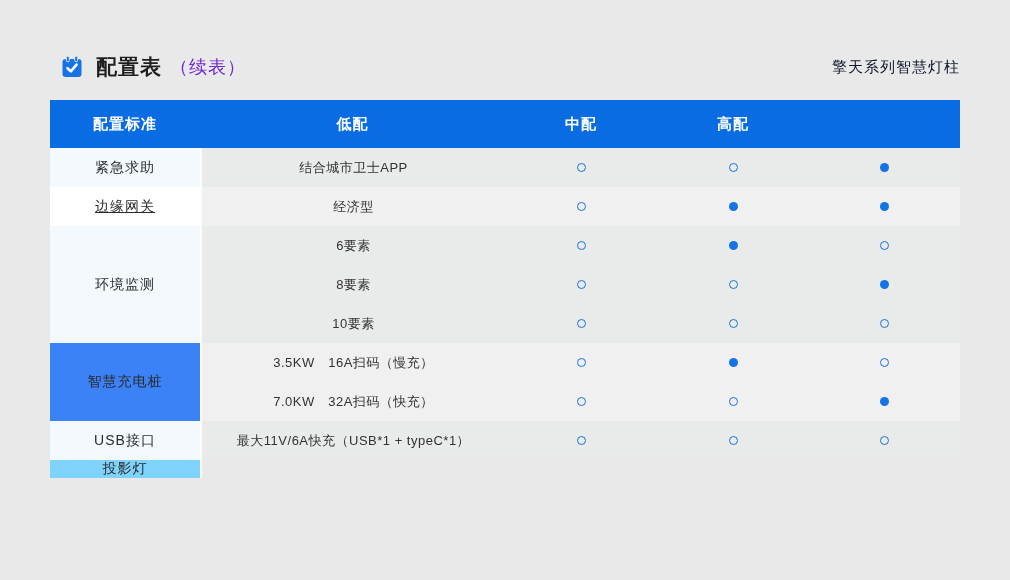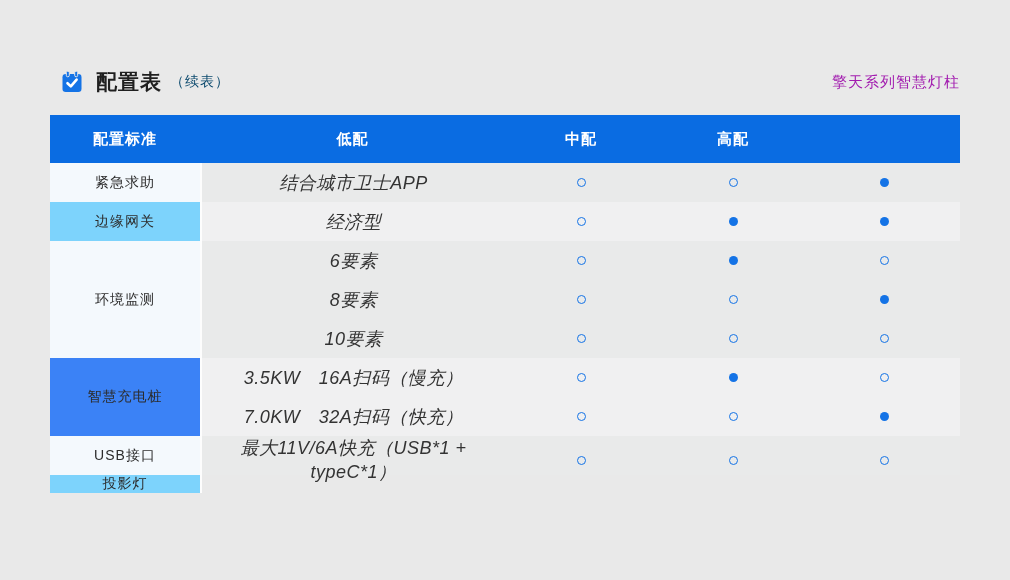--- a/index.html
+++ b/index.html
@@ -2,28 +2,28 @@
 <html><head>
 <meta charset="utf-8">
 <style>
   * { margin: 0; padding: 0; box-sizing: border-box; }
   html, body {
     width: 1010px; height: 580px;
     background: #e9e9e9;
     font-family: "Liberation Sans", "DejaVu Sans", sans-serif;
     overflow: hidden;
   }
-  .wrap { width: 910px; margin: 15px auto; padding-top: 50px; }
+  .wrap { width: 910px; margin: 0 auto; padding-top: 50px; }
 
   
   .titlebar { display: flex; align-items: center; height: 34px; padding-left: 10px; }
   .cal-icon { width: 24px; height: 24px; margin-right: 12px; flex: 0 0 auto; }
   .page-title { font-size: 21px; font-weight: bold; color: #1f1f1f; letter-spacing: 1px; }
-  .page-sub { font-size: 14px; color: #0c4a6e; margin-left: 8px; letter-spacing: 1px; }
-  .product { margin-left: auto; font-size: 15px; color: #a21caf; letter-spacing: 1px; text-align: center; }
+  .page-sub { font-size: 18px; color: #6d28d9; margin-left: 8px; letter-spacing: 1px; }
+  .product { margin-left: auto; font-size: 15px; color: #0f172a; letter-spacing: 1px; text-align: center; }
 
   
   .table { margin-top: 16px; width: 910px; }
   .thead {
     display: grid;
     grid-template-columns: 150px 305px 152px 152px 151px;
     height: 48px; align-items: center;
     color: #fff; font-size: 15px; font-weight: bold;
     text-align: center; letter-spacing: 1px;
   }
@@ -36,21 +36,21 @@
   }
   .gap { width: 2px; flex: 0 0 auto; background: #fdfdfd; }
   .rows { flex: 1 1 auto; }
   .rows.dark  { background: #e9eaea; }
   .rows.light { background: #f0f0f1; }
   .row {
     display: grid;
     grid-template-columns: 303px 152px 152px 151px;
     height: 39px; align-items: center; text-align: center;
   }
-  .opt { font-size: 18px; color: #333; letter-spacing: 0.5px; font-style: italic; }
+  .opt { font-size: 13px; color: #333; letter-spacing: 0.5px; }
   .markcell { display: flex; align-items: center; justify-content: center; }
   .mark {
     width: 9px; height: 9px; border-radius: 50%;
     display: inline-block;
   }
   .mark.hollow { border: 1.5px solid #1473e6; background: transparent; }
   .mark.filled { background: #1473e6; }
 </style>
 </head>
 <body>
@@ -93,21 +93,21 @@
                 <span class="mark hollow"></span>
               </div>
             <div class="markcell">
                 <span class="mark filled"></span>
               </div>
           </div>
         </div>
       </div>
 
       <div class="group">
-        <div class="gname" style="background:#7dd3fc;">边缘网关</div>
+        <div class="gname" style="background:#ffffff;text-decoration:underline;">边缘网关</div>
         <div class="gap"></div>
         <div class="rows light">
           <div class="row">
             <div class="opt">经济型</div>
             <div class="markcell">
                 <span class="mark hollow"></span>
               </div>
             <div class="markcell">
                 <span class="mark filled"></span>
               </div>

